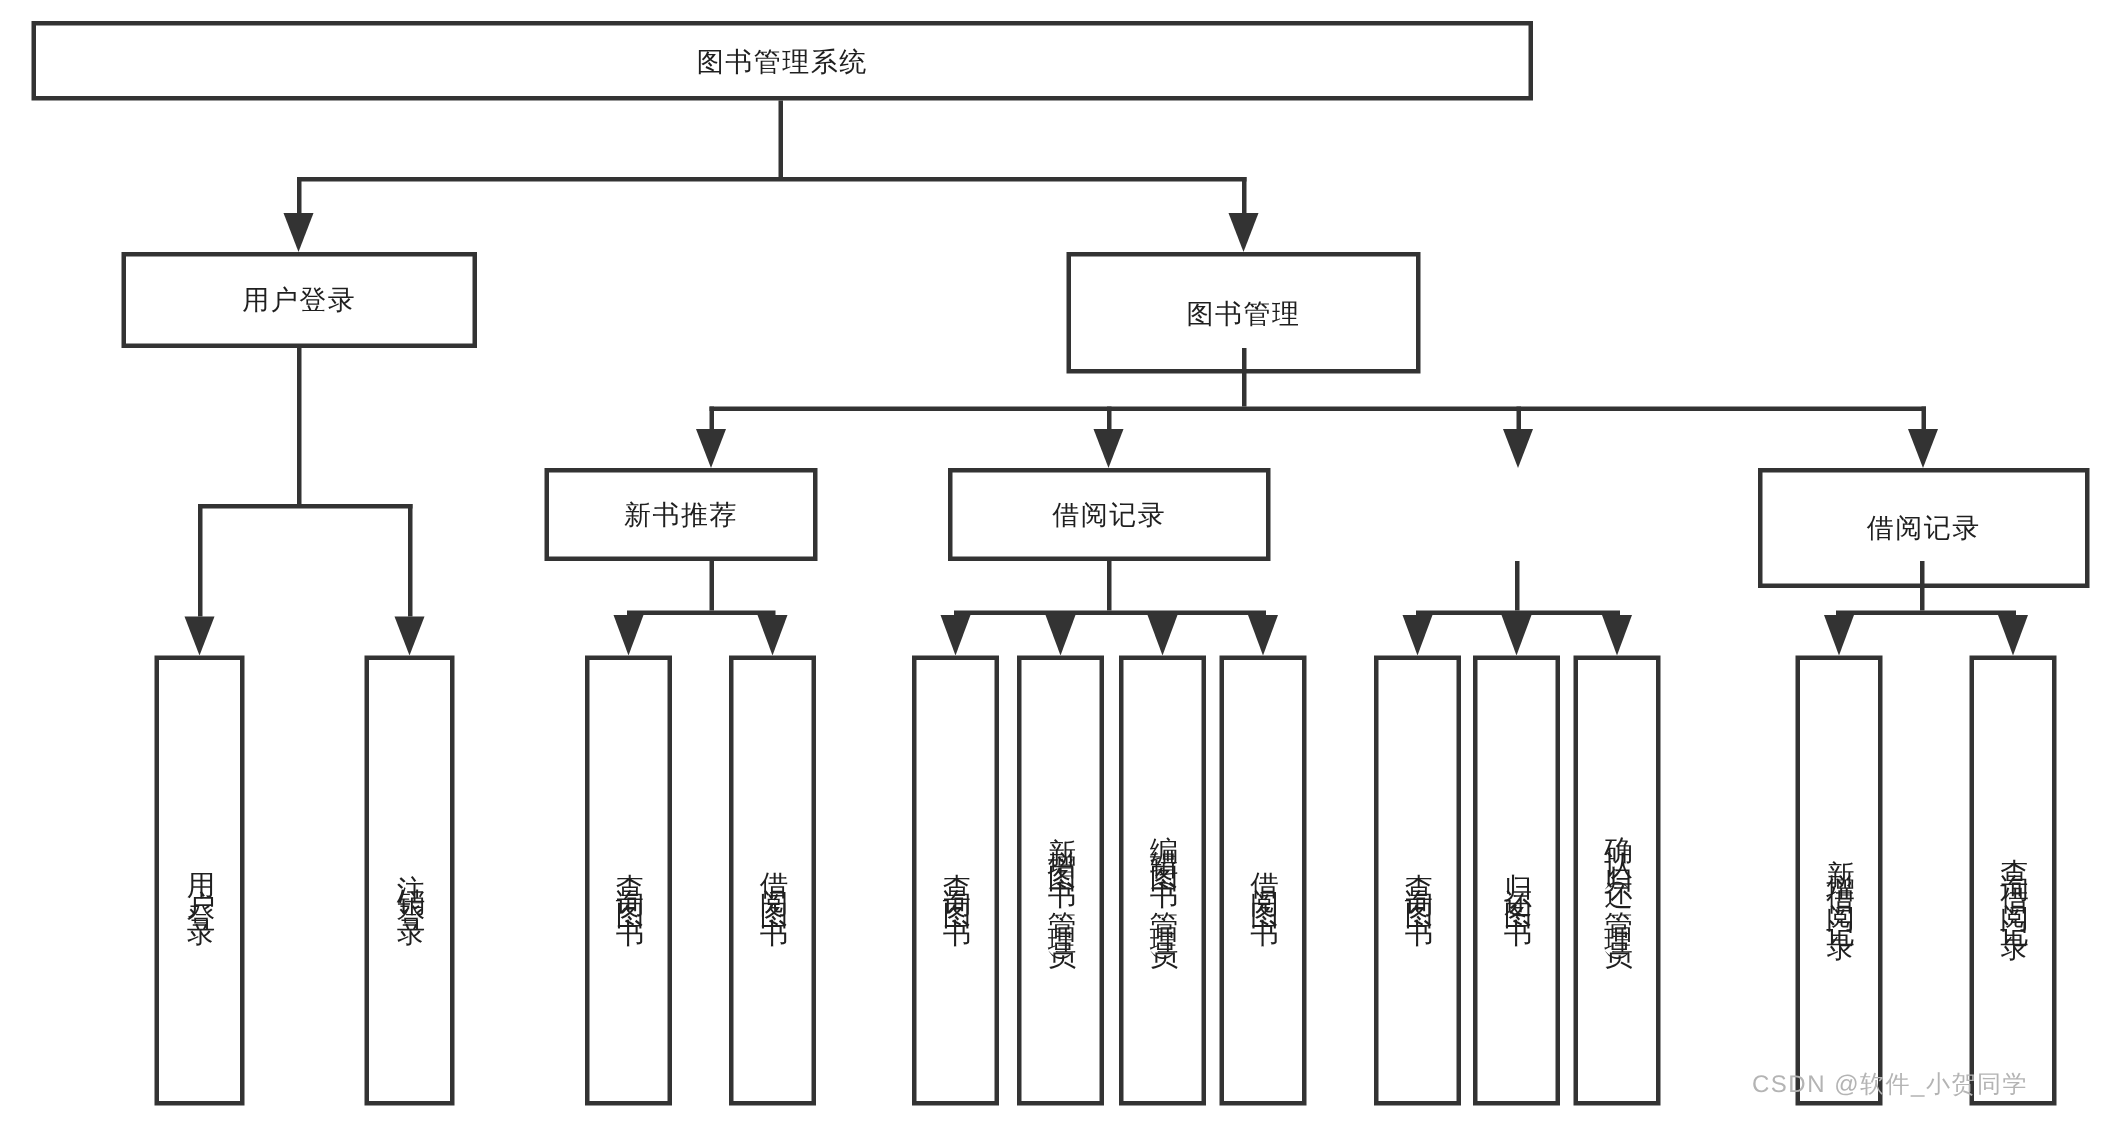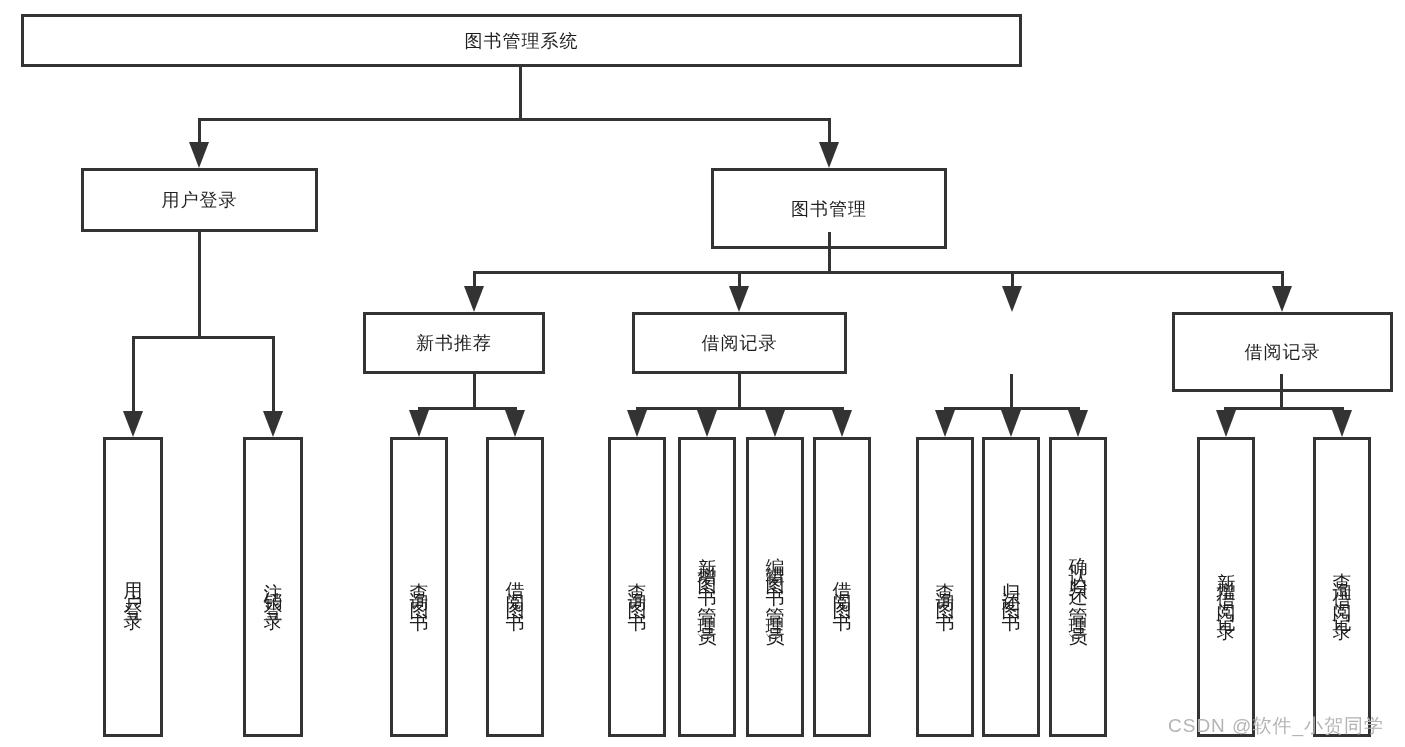--- a/index.html
+++ b/index.html
@@ -42,21 +42,21 @@
   }
   .line{position:absolute;background:var(--line);}
   .arrow{
     position:absolute;width:0;height:0;
     border-left:10px solid transparent;
     border-right:10px solid transparent;
     border-top:26px solid var(--line);
   }
   .watermark{
     position:absolute;left:1168px;top:713px;
-    font-size:19px;color:var(--watermark);
+    font-size:16px;color:var(--watermark);
     letter-spacing:1px;white-space:nowrap;z-index:5;
   }
 </style>
 </head>
 <body>
 
 <div class="canvas">
 
   <div class="node" style="left:21px;top:14px;width:1001px;height:53px;">
     <span class="lbl">图书管理系统</span>

